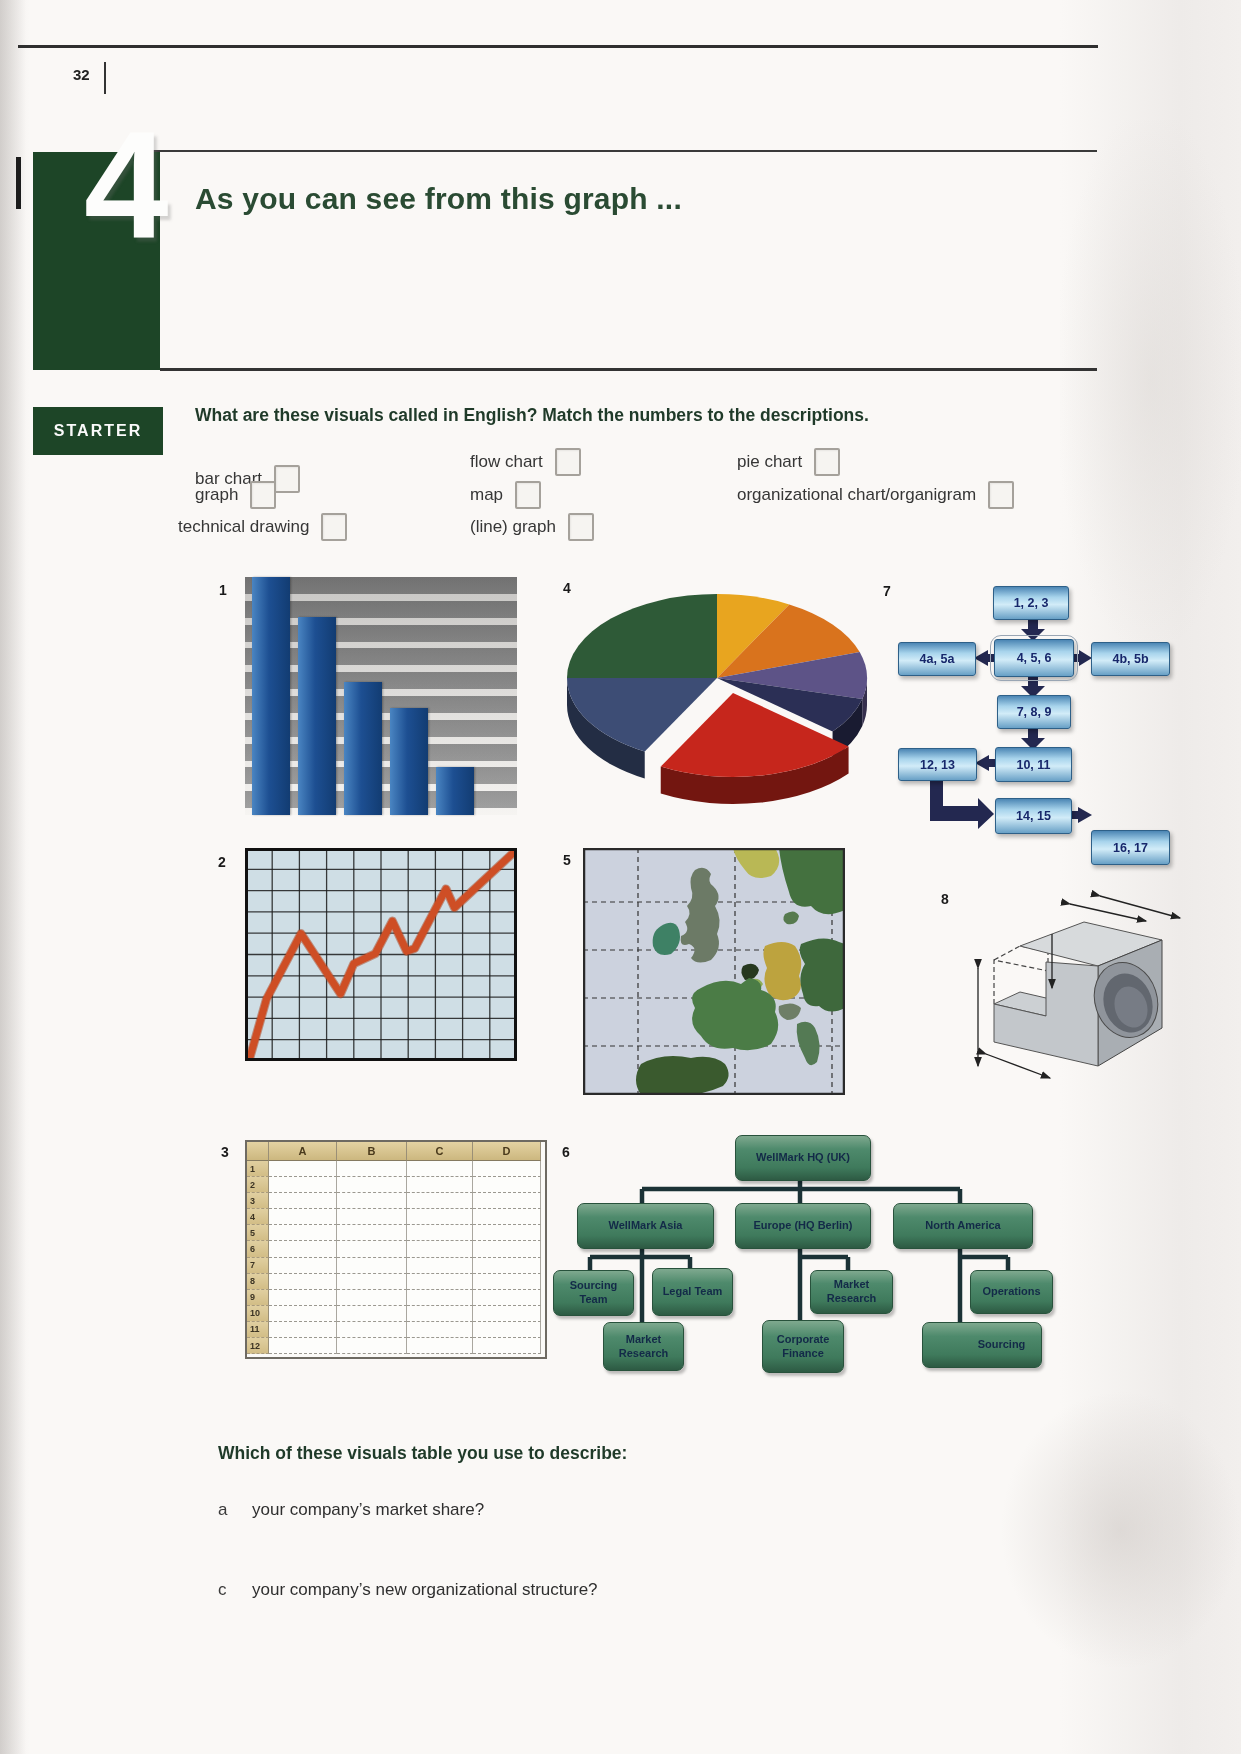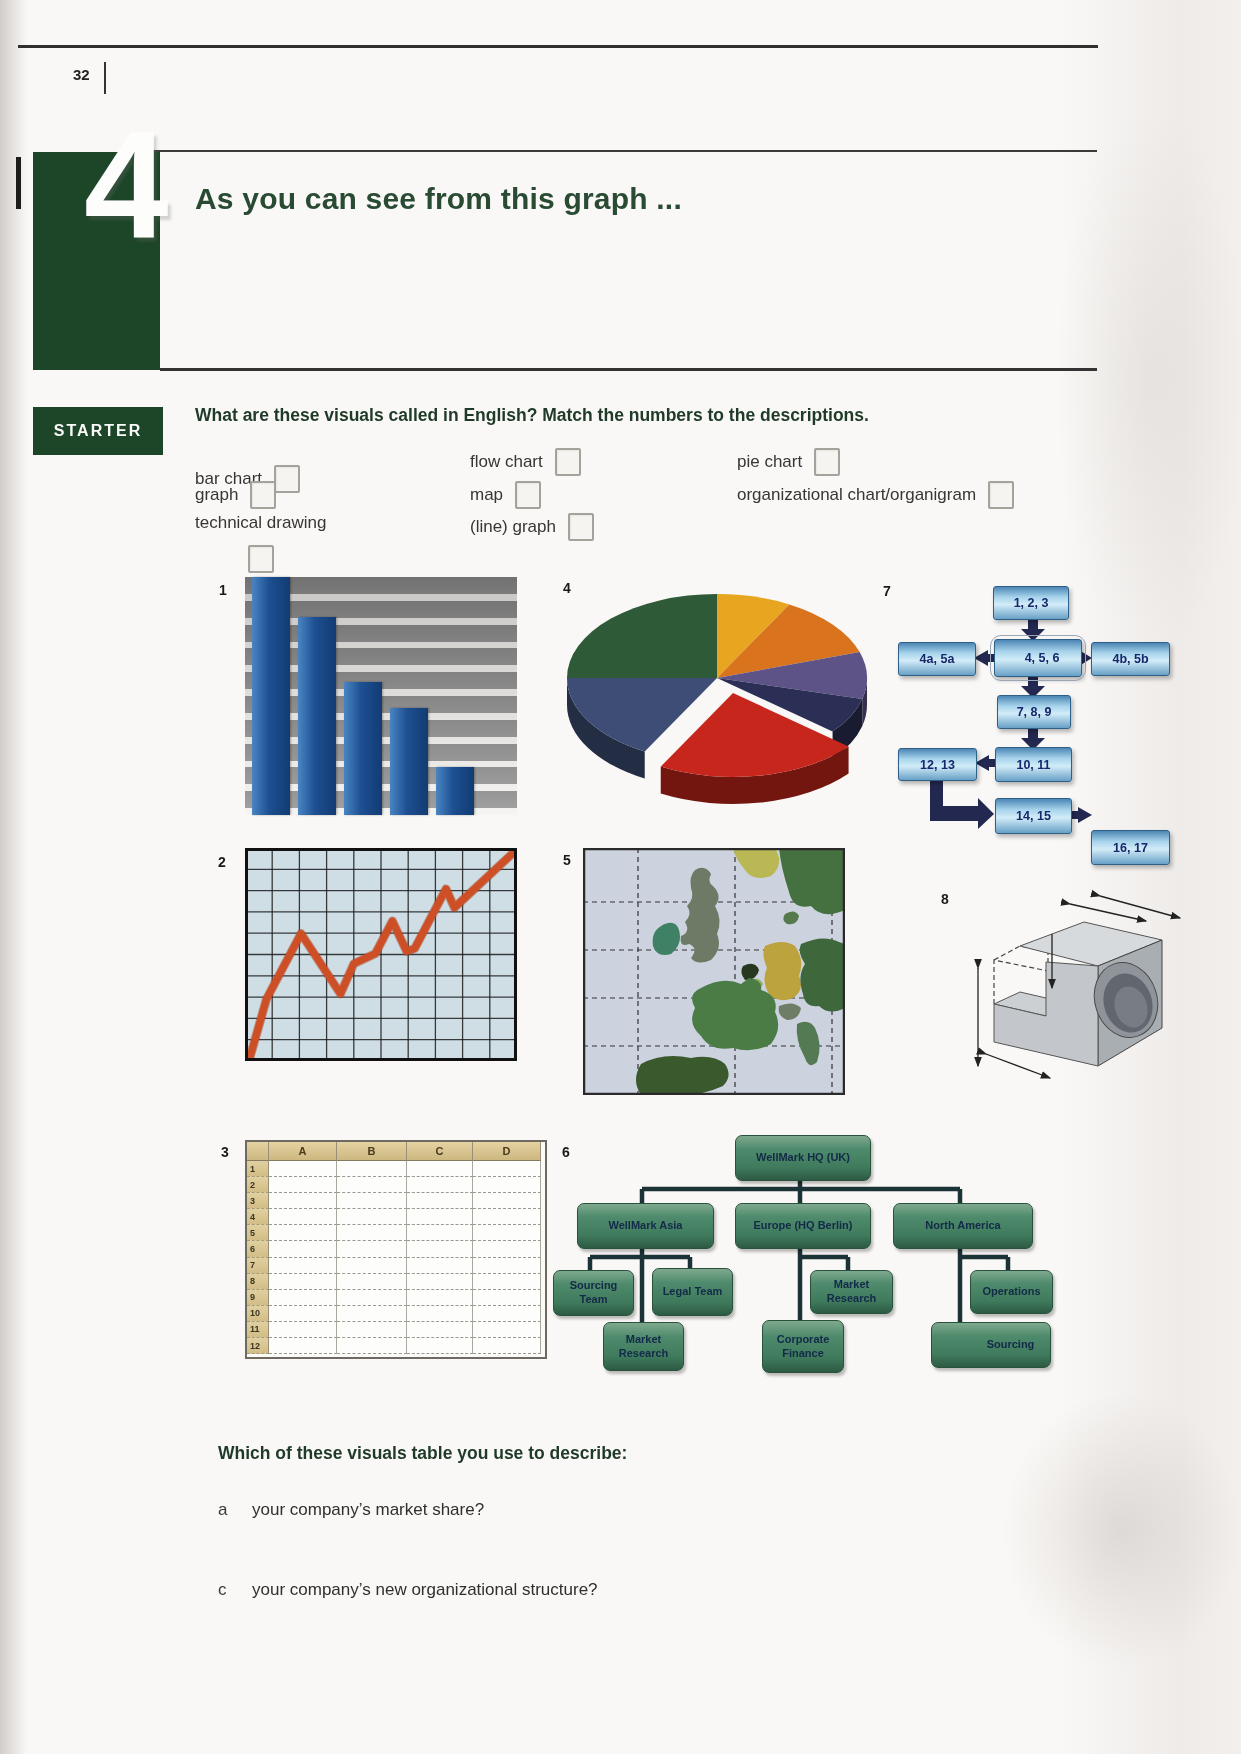--- a/index.html
+++ b/index.html
@@ -84,21 +84,21 @@
   <div class="task" style="left:195px;top:405px;width:760px;">What are these visuals called in English? Match the numbers to the descriptions.</div>
 
   <div class="term" style="left:195px;top:465px;">
     <span>bar chart</span>
       <span class="cb"></span>
     </div>
   <div class="term" style="left:195px;top:481px;">
     <span>graph</span>
       <span class="cb"></span>
     </div>
-  <div class="term" style="left:195px;top:513px;flex-direction:column;">
+  <div class="term" style="left:178px;top:513px;">
     <span>technical drawing</span>
       <span class="cb"></span>
     </div>
   <div class="term" style="left:470px;top:448px;">
     <span>flow chart</span>
       <span class="cb"></span>
     </div>
   <div class="term" style="left:470px;top:481px;">
     <span>map</span>
       <span class="cb"></span>
@@ -157,21 +157,21 @@
         <path d="M150,151 h10 v9 h7 l-12,12 -12,-12 h7 z"></path>
         <path d="M116,76 L110,76 L110,72 L96,80 L110,88 L110,84 L116,84 Z"></path>
         <path d="M194,76 L201,76 L201,72 L214,80 L201,88 L201,84 L194,84 Z"></path>
         <path d="M117,181 L111,181 L111,177 L97,185 L111,193 L111,189 L117,189 Z"></path>
         <path d="M192,233 L200,233 L200,229 L214,237 L200,245 L200,241 L192,241 Z"></path>
         <path d="M52,201 L65,201 L65,228 L100,228 L100,220 L116,236 L100,251 L100,243 L52,243 Z"></path>
       </g>
     </svg>
     <div class="fbox" style="left:115px;top:8px;width:74px;height:32px;">1, 2, 3</div>
     <div class="fbox" style="left:20px;top:64px;width:76px;height:32px;">4a, 5a</div>
-    <div class="fbox sel" style="left:116px;top:61px;width:78px;height:36px;padding-left:8px;">4, 5, 6</div>
+    <div class="fbox sel" style="left:116px;top:61px;width:78px;height:36px;">4, 5, 6</div>
     <div class="fbox" style="left:213px;top:64px;width:77px;height:32px;">4b, 5b</div>
     <div class="fbox" style="left:119px;top:117px;width:72px;height:32px;">7, 8, 9</div>
     <div class="fbox" style="left:20px;top:170px;width:77px;height:31px;">12, 13</div>
     <div class="fbox" style="left:117px;top:169px;width:75px;height:33px;">10, 11</div>
     <div class="fbox" style="left:117px;top:220px;width:75px;height:34px;">14, 15</div>
     <div class="fbox" style="left:213px;top:213px;width:77px;height:33px;margin-top:39px;">16, 17</div>
   </div>
 
   <svg id="line-svg" style="left:245px;top:848px;" width="272" height="213" viewBox="0 0 272 213">
       <rect x="0" y="0" width="272" height="213" fill="#cfdee5"></rect>
@@ -325,21 +325,21 @@
     <div class="obox" style="left:190px;top:7px;width:130px;height:40px;">WellMark HQ (UK)</div>
     <div class="obox" style="left:32px;top:75px;width:131px;height:40px;">WellMark Asia</div>
     <div class="obox" style="left:190px;top:75px;width:130px;height:40px;">Europe (HQ Berlin)</div>
     <div class="obox" style="left:348px;top:75px;width:134px;height:40px;">North America</div>
     <div class="obox" style="left:8px;top:142px;width:75px;height:40px;">Sourcing Team</div>
     <div class="obox" style="left:107px;top:140px;width:75px;height:42px;">Legal Team</div>
     <div class="obox" style="left:265px;top:142px;width:77px;height:38px;">Market Research</div>
     <div class="obox" style="left:425px;top:142px;width:77px;height:38px;">Operations</div>
     <div class="obox" style="left:58px;top:194px;width:75px;height:43px;">Market Research</div>
     <div class="obox" style="left:217px;top:192px;width:76px;height:47px;">Corporate Finance</div>
-    <div class="obox" style="left:386px;top:194px;width:75px;height:40px;padding-left:41px;">Sourcing</div>
+    <div class="obox" style="left:377px;top:194px;width:75px;height:40px;padding-left:41px;">Sourcing</div>
   </div>
 
   <div class="task" style="left:218px;top:1443px;">Which of these visuals table you use to describe:</div>
   <div class="q2item" style="left:218px;top:1500px;">
     <span class="ltr">a</span><span>your company’s market share?</span></div>
   <div class="q2item" style="left:218px;top:1580px;">
     <span class="ltr">c</span><span>your company’s new organizational structure?</span></div>
 </div>
 
 </body></html>

